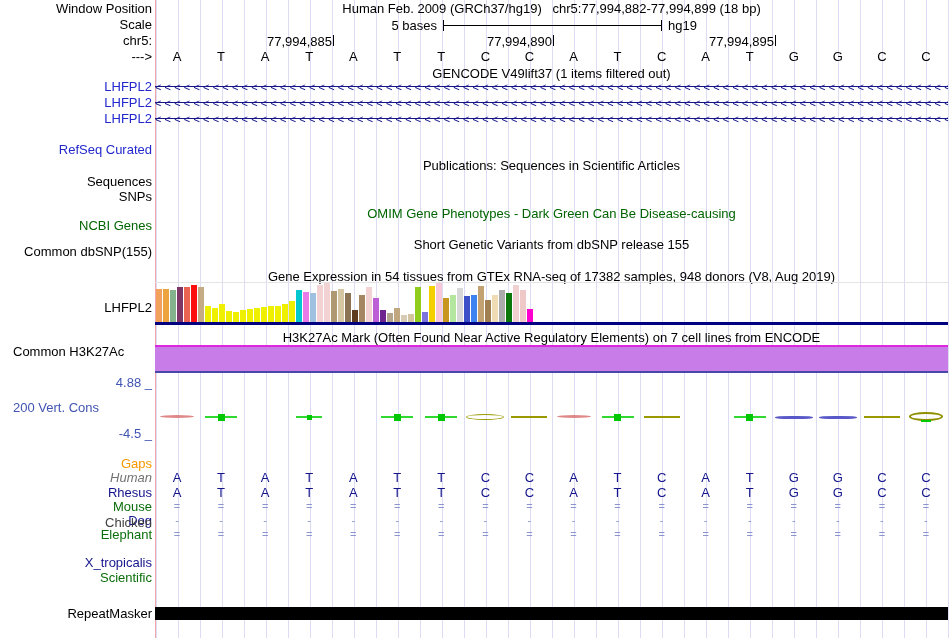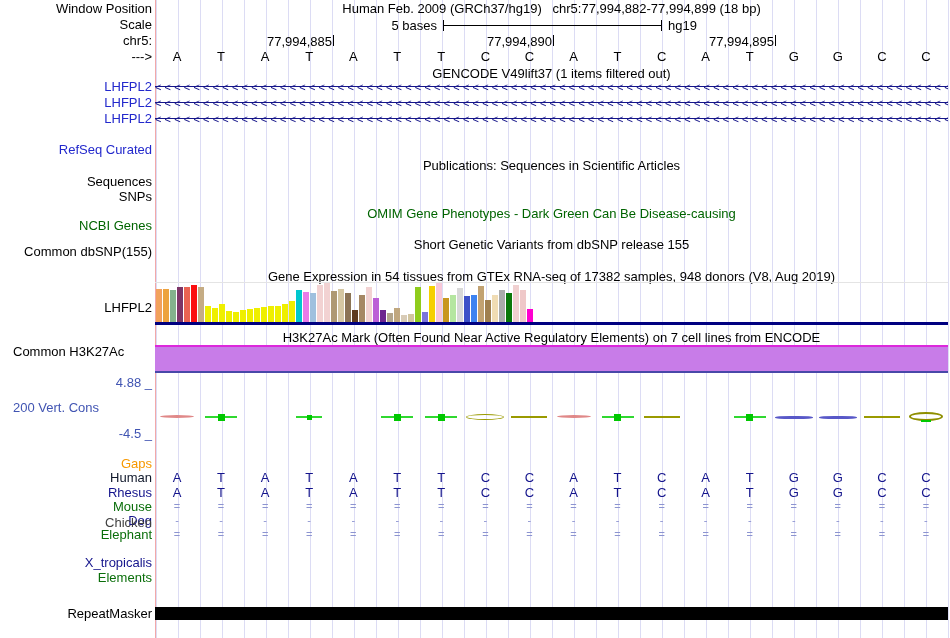--- a/index.html
+++ b/index.html
@@ -212,21 +212,21 @@
         <div style="position: absolute; left: 4.02778px; top: 8px; width: 36px; height: 2px; background: rgb(154, 154, 0);"></div>
       </div>
       <div class="consmark" style="left: 903.944px;">
         <div style="position: absolute; left: 5.02778px; top: 4px; width: 34px; height: 9px; border: 2px solid rgb(143, 143, 0); border-radius: 50%; box-sizing: border-box;"></div>
         <div style="position: absolute; left: 17.0278px; top: 12px; width: 10px; height: 2px; background: rgb(0, 200, 0);"></div>
       </div>
     </div>
 
   <div id="multiz" class="abs" style="top:0;left:0">
       <div class="lbl" style="top: 457px; color: rgb(247, 152, 0);">Gaps</div>
-      <div class="lbl" style="top: 471px; color: #0f172a;">Human</div>
+      <div class="lbl" style="top: 471px; color: #737373; font-style: italic;">Human</div>
       <div class="basecell" style="left: 154.5px; top: 471px; color: rgb(20, 20, 140);">A</div>
       <div class="basecell" style="left: 198.556px; top: 471px; color: rgb(20, 20, 140);">T</div>
       <div class="basecell" style="left: 242.611px; top: 471px; color: rgb(20, 20, 140);">A</div>
       <div class="basecell" style="left: 286.667px; top: 471px; color: rgb(20, 20, 140);">T</div>
       <div class="basecell" style="left: 330.722px; top: 471px; color: rgb(20, 20, 140);">A</div>
       <div class="basecell" style="left: 374.778px; top: 471px; color: rgb(20, 20, 140);">T</div>
       <div class="basecell" style="left: 418.833px; top: 471px; color: rgb(20, 20, 140);">T</div>
       <div class="basecell" style="left: 462.889px; top: 471px; color: rgb(20, 20, 140);">C</div>
       <div class="basecell" style="left: 506.944px; top: 471px; color: rgb(20, 20, 140);">C</div>
       <div class="basecell" style="left: 551px; top: 471px; color: rgb(20, 20, 140);">A</div>
@@ -309,19 +309,19 @@
       <div class="basecell" style="left: 595.056px; top: 528px; color: rgb(140, 148, 208); font-size: 11px;">=</div>
       <div class="basecell" style="left: 639.111px; top: 528px; color: rgb(140, 148, 208); font-size: 11px;">=</div>
       <div class="basecell" style="left: 683.167px; top: 528px; color: rgb(140, 148, 208); font-size: 11px;">=</div>
       <div class="basecell" style="left: 727.222px; top: 528px; color: rgb(140, 148, 208); font-size: 11px;">=</div>
       <div class="basecell" style="left: 771.278px; top: 528px; color: rgb(140, 148, 208); font-size: 11px;">=</div>
       <div class="basecell" style="left: 815.333px; top: 528px; color: rgb(140, 148, 208); font-size: 11px;">=</div>
       <div class="basecell" style="left: 859.389px; top: 528px; color: rgb(140, 148, 208); font-size: 11px;">=</div>
       <div class="basecell" style="left: 903.444px; top: 528px; color: rgb(140, 148, 208); font-size: 11px;">=</div>
       <div class="lbl" style="top: 516px; color: #404040;">Chicken</div>
       <div class="lbl" style="top: 556px; color: rgb(20, 20, 140);">X_tropicalis</div>
-      <div class="lbl" style="top: 571px; color: rgb(10, 110, 10);">Elements</div>
+      <div class="lbl" style="top: 571px; color: rgb(10, 110, 10);">Scientific</div>
     </div>
 
   <span class="lbl" style="top:607px">RepeatMasker</span>
   <div class="rmsk-bar"></div>
 
 </div>
 
 </body></html>

